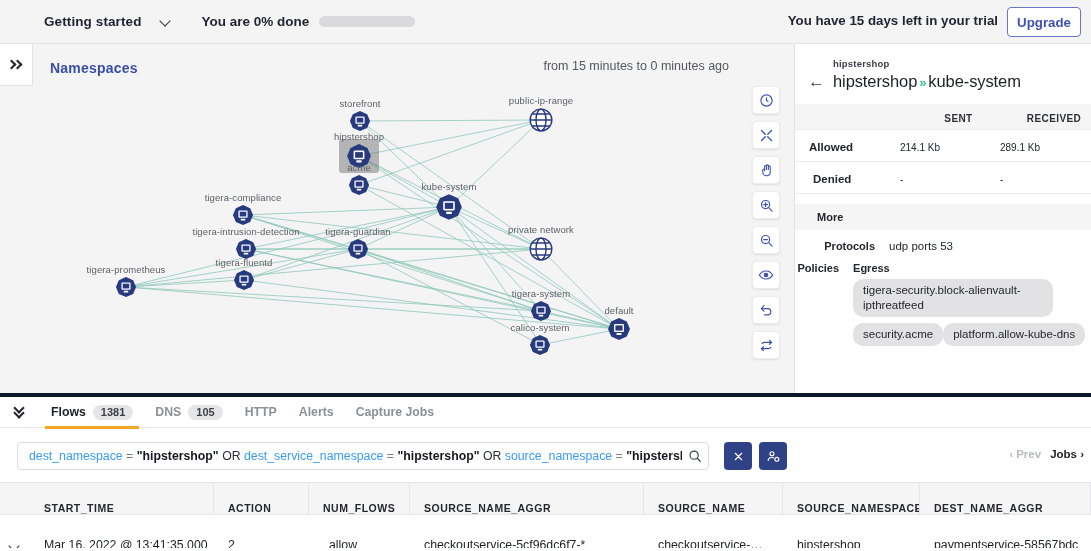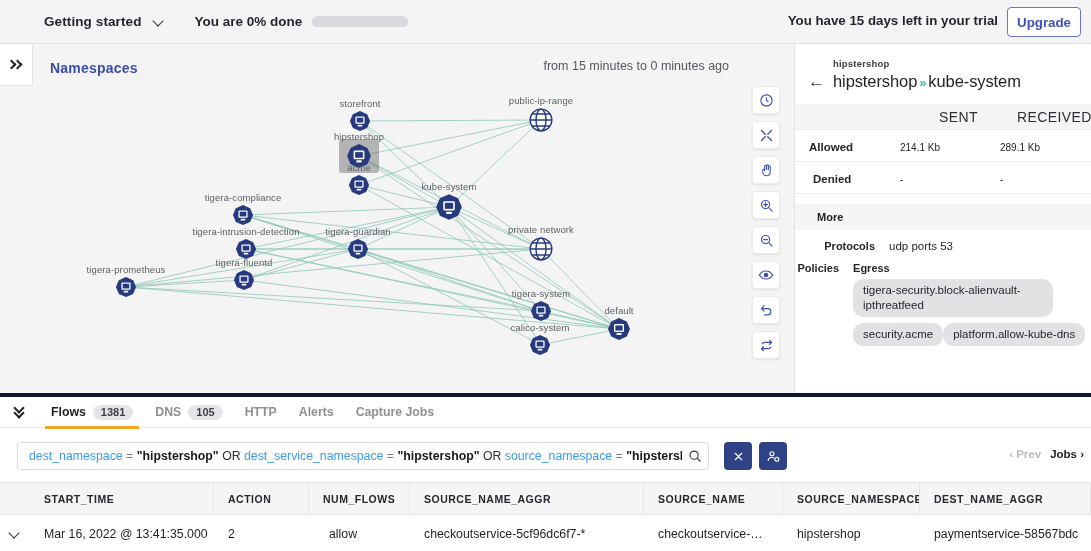--- a/index.html
+++ b/index.html
@@ -11,21 +11,21 @@
     color: #1f2430;
   }
   #app { position: relative; width: 1091px; height: 551px; }
 
   
   .topbar {
     position: absolute; left: 0; top: 0; width: 1091px; height: 44px;
     background: #f4f4f5; border-bottom: 1px solid #e3e3e6;
     display: flex; align-items: center;
   }
-  .gs-wrap { display: flex; align-items: center; margin-left: 44px; gap: 12px; }
+  .gs-wrap { display: flex; align-items: center; margin-left: 44px; gap: 19px; }
   .gs-label { font-size: 13.5px; font-weight: 600; color: #1f2430; letter-spacing: .1px; }
   .chev-dn { width: 11px; height: 11px; position: relative; }
   .chev-dn::before {
     content: ""; position: absolute; left: 0px; top: 1px;
     width: 7px; height: 7px; border-right: 1.6px solid #33373f; border-bottom: 1.6px solid #33373f;
     transform: rotate(45deg);
   }
   .done-label { margin-left: 30px; font-size: 13.5px; font-weight: 600; color: #1f2430; }
   .progress-track {
     margin-left: 10px; width: 96px; height: 11px; border-radius: 6px; background: #d9d9de;
@@ -111,21 +111,21 @@
     font-size: 16.5px; color: #1d2026; white-space: nowrap; letter-spacing: -.1px;
   }
   .dp-arrow { color: #31c48d; font-size: 13px; font-weight: 700; padding: 0 2px; }
 
   .dp-table { position: absolute; left: 0; top: 60px; width: 296px; }
   .dp-row { display: flex; align-items: center; height: 32px; border-bottom: 1px solid #ececee; }
   .dp-row.head { background: #f5f5f6; height: 26px; }
   .dp-c1 { width: 105px; padding-left: 14px; }
   .dp-c2 { width: 100px; }
   .dp-c3 { width: 91px; }
-  .dp-head-txt { font-size: 14px; font-weight: 400; color: #2b2f36; letter-spacing: .4px; padding-left: 17px; }
+  .dp-head-txt { font-size: 10px; font-weight: 700; color: #2b2f36; letter-spacing: .4px; padding-left: 17px; }
   .dp-lbl { font-size: 11.5px; font-weight: 700; color: #22262d; }
   .dp-val { font-size: 10px; color: #22262d; }
   .dp-more { background: #f5f5f6; height: 26px; display: flex; align-items: center; }
   .dp-more span { padding-left: 22px; font-size: 11px; font-weight: 700; color: #22262d; }
   .dp-kv { display: flex; padding-top: 10px; }
   .dp-k { width: 80px; text-align: right; font-size: 11px; font-weight: 700; color: #22262d; }
   .dp-v { padding-left: 14px; font-size: 11.5px; color: #22262d; }
   .pol-group-title { font-size: 11px; font-weight: 700; color: #22262d; padding-bottom: 5px; }
   .pol-chip {
     display: inline-block; background: #e2e2e4; border-radius: 10px;
@@ -185,21 +185,21 @@
   .pg { font-size: 11.5px; font-weight: 700; cursor: pointer; white-space: nowrap; }
   .pg.prev { color: #b9bbc0; }
   .pg.next { color: #1d2026; }
 
   
   .ftable { position: absolute; left: 0; top: 85px; width: 1091px; }
   .ft-head { display: flex; height: 33px; background: #f5f5f6; border-top: 1px solid #e6e6e8; border-bottom: 1px solid #e6e6e8; }
   .ft-head .cell { font-size: 10.5px; font-weight: 700; color: #24272e; letter-spacing: .5px; }
   .ft-row { display: flex; height: 38px; border-bottom: 1px solid #ececee; align-items: center; }
   .ft-row .cell { font-size: 12.3px; color: #1d2026; }
-  .cell { display: flex; align-items: center; height: 100%; padding-left: 14px; border-right: 1px solid #e6e6e8; overflow: hidden; white-space: nowrap; }
+  .cell { display: flex; align-items: flex-end; height: 100%; padding-left: 14px; border-right: 1px solid #e6e6e8; overflow: hidden; white-space: nowrap; }
   .ft-row .cell { border-right: none; }
   .c-exp { width: 30px; padding-left: 10px; border-right: none; }
   .c-0 { width: 30px; padding-left: 0; border-right: none; }
   .col-start { width: 184px; }
   .col-num { width: 101px; }
   .col-action { width: 95px; }
   .col-srcagg { width: 234px; }
   .col-srcname { width: 139px; }
   .col-srcns { width: 137px; }
   .col-destagg { width: 171px; }

